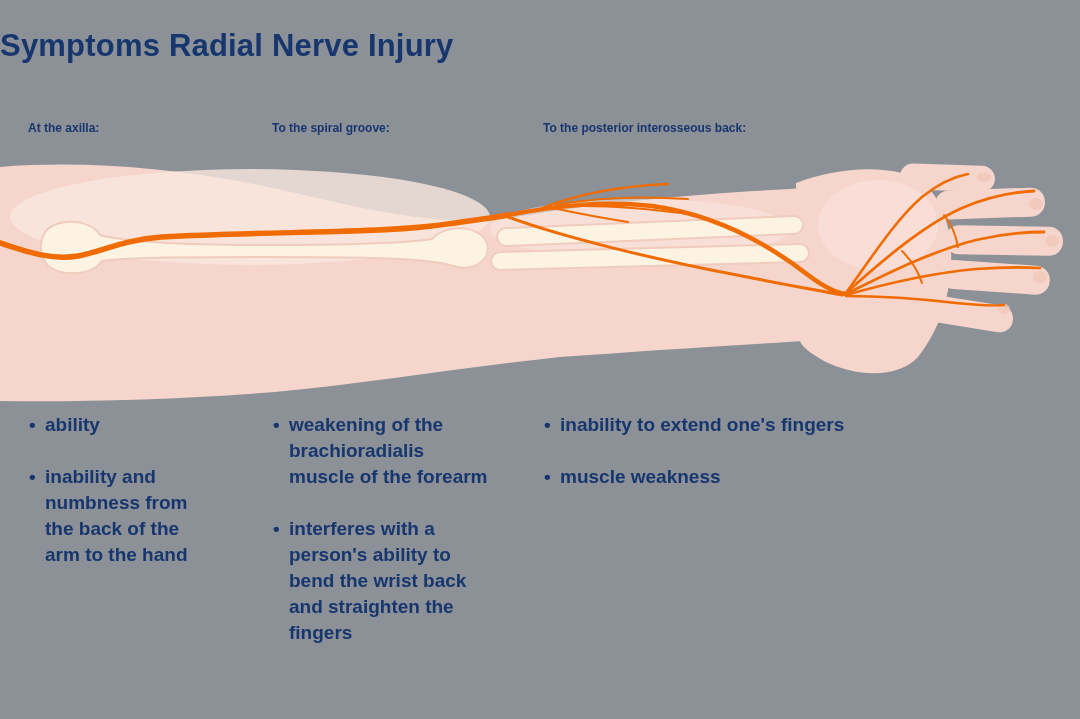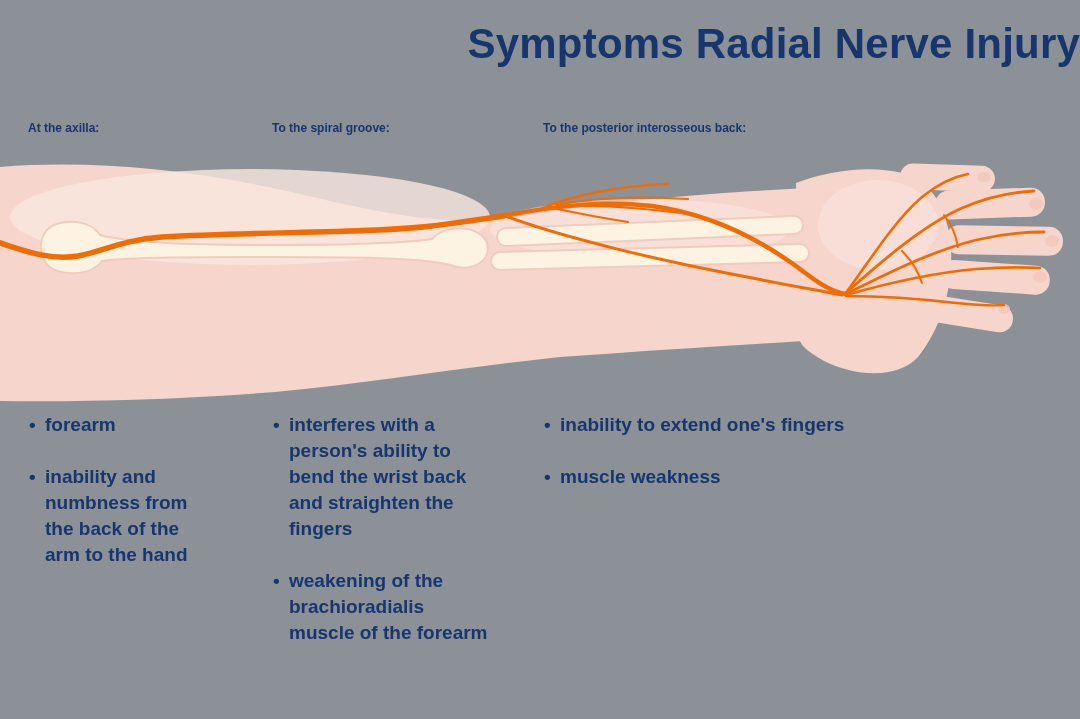--- a/index.html
+++ b/index.html
@@ -14,22 +14,22 @@
   *{box-sizing:border-box;}
   html,body{margin:0;padding:0;}
   body{
     width:1080px;height:719px;
     background:var(--background);
     position:relative;overflow:hidden;
     font-family:"Liberation Sans",sans-serif;
     color:var(--text);
   }
   .title{
-    position:absolute;top:20px;left:0;width:100%;
-    text-align:right;font-size:42px;font-weight:700;
+    position:absolute;top:28px;left:0;width:100%;
+    text-align:left;font-size:31px;font-weight:700;
     letter-spacing:.2px;color:var(--text);
   }
   .col-heading{
     position:absolute;top:121px;
     font-size:12px;font-weight:700;color:var(--text);
     white-space:nowrap;
   }
   .col-heading.c1{left:28px;}
   .col-heading.c2{left:272px;text-align:right;}
   .col-heading.c3{left:543px;}
@@ -100,25 +100,25 @@
     <path d="M 846,138 C 884,104 924,70 962,53 C 990,41 1014,37 1034,36" style="stroke:var(--nerve)" stroke-width="2.8"></path>
     <path d="M 846,139 C 888,118 932,96 976,85 C 1002,79 1024,77 1044,77" style="stroke:var(--nerve)" stroke-width="2.8"></path>
     <path d="M 846,140 C 888,128 932,118 976,114 C 1002,112 1022,112 1040,113" style="stroke:var(--nerve)" stroke-width="2.6"></path>
     <path d="M 846,141 C 884,141 922,144 956,148 C 976,150 992,151 1004,150" style="stroke:var(--nerve)" stroke-width="2.4"></path>
     <path d="M 902,96 C 912,106 918,116 922,128" style="stroke:var(--nerve)" stroke-width="2"></path>
     <path d="M 944,60 C 952,70 956,80 958,92" style="stroke:var(--nerve)" stroke-width="2"></path>
   </g>
 </svg>
 
 <ul class="bullets c1">
-  <li>forearm</li>
+  <li>ability</li>
   <li>inability and numbness from the back of the arm to the hand</li>
 </ul>
 
 <ul class="bullets c2">
+  <li>weakening of the brachioradialis muscle of the forearm</li>
   <li>interferes with a person's ability to bend the wrist back and straighten the fingers</li>
-  <li>weakening of the brachioradialis muscle of the forearm</li>
 </ul>
 
 <ul class="bullets c3">
   <li>inability to extend one's fingers</li>
   <li>muscle weakness</li>
 </ul>
 
 </body></html>

